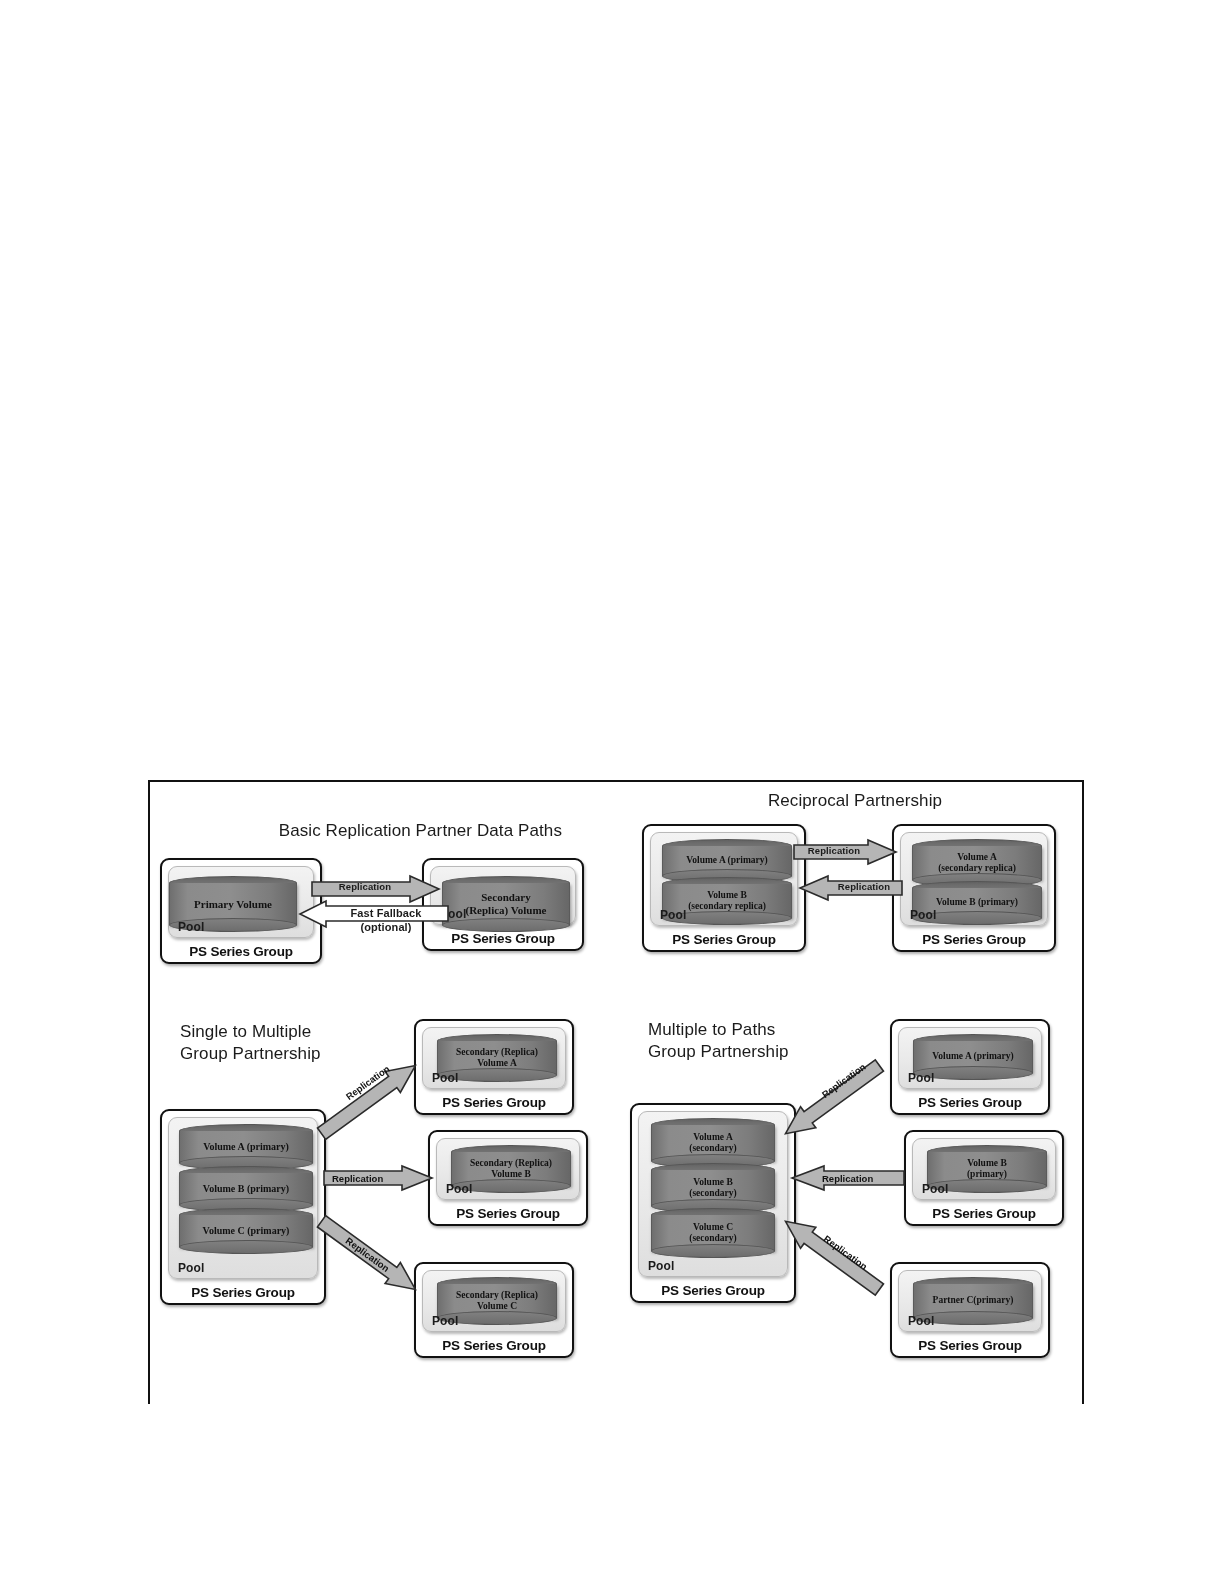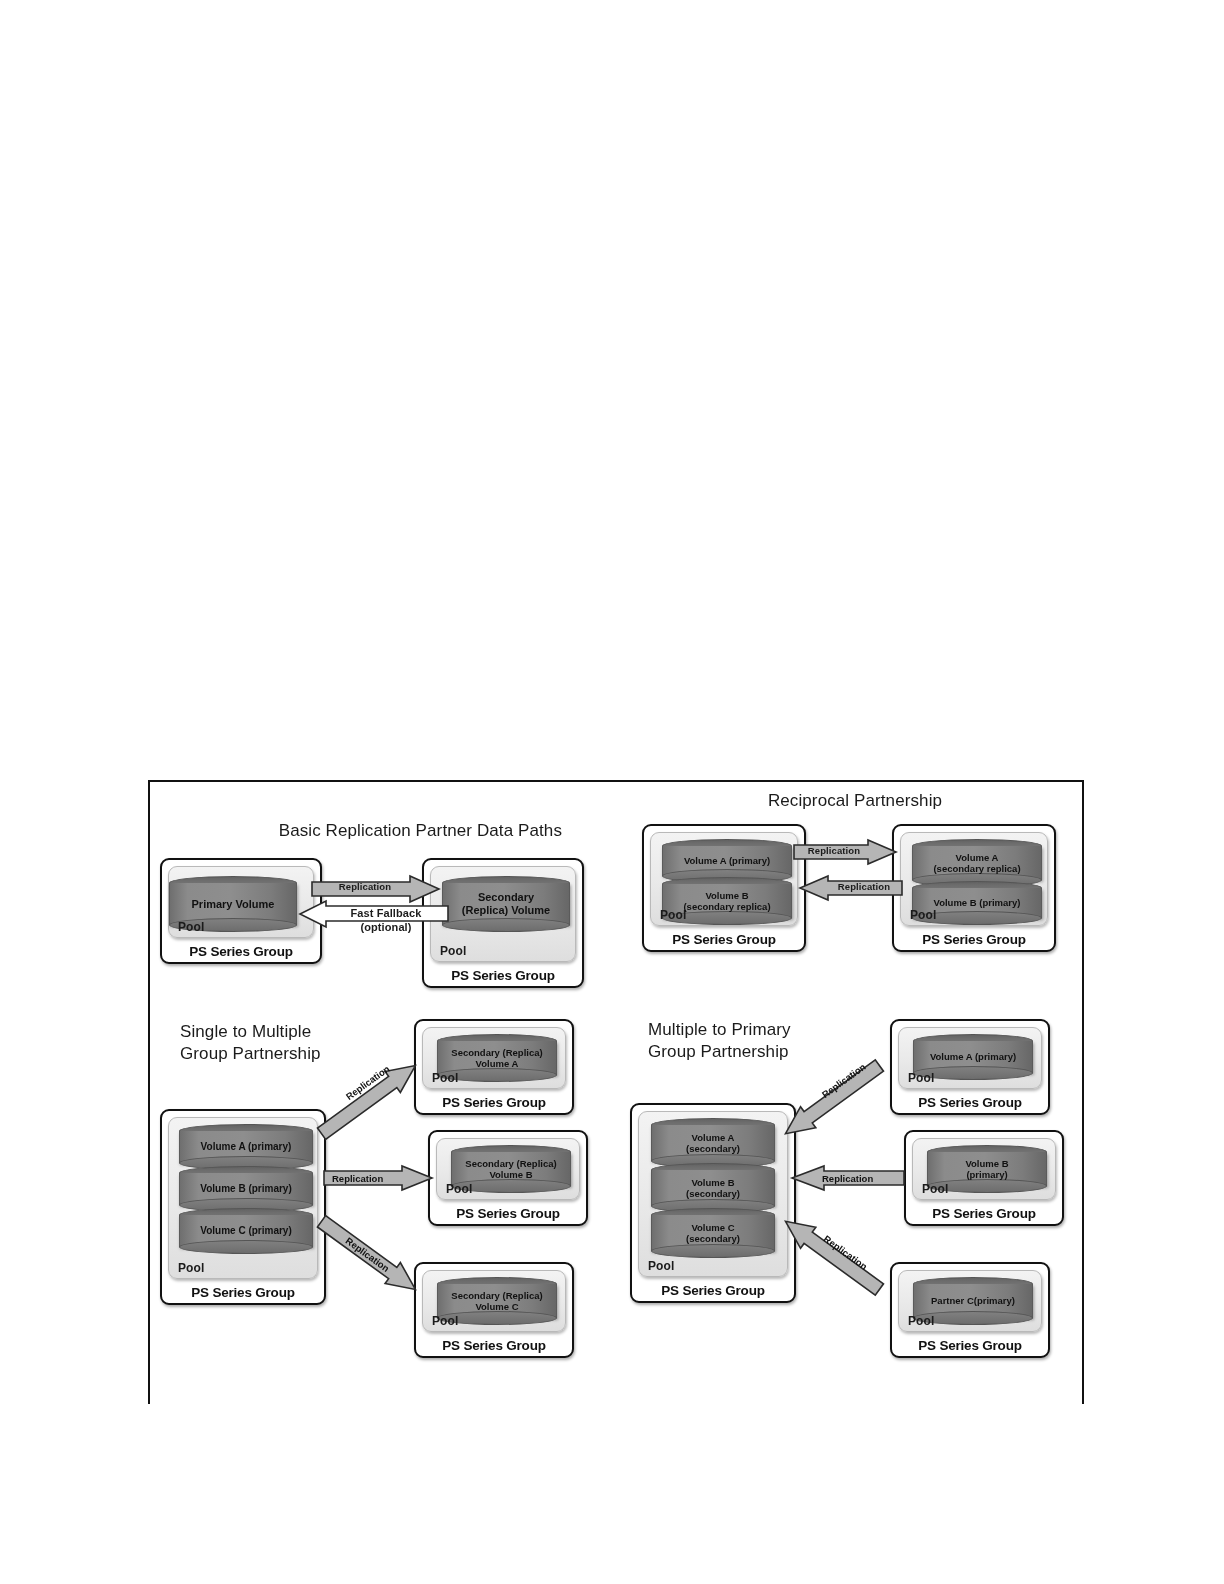--- a/index.html
+++ b/index.html
@@ -39,21 +39,21 @@
   .pool-label{
     position:absolute;left:9px;bottom:3px;font-size:12px;font-weight:bold;
     color:#1b1b1b;letter-spacing:.1px;
   }
   .ps-label{
     position:absolute;left:0;right:0;bottom:3px;text-align:center;
     font-size:13.5px;font-weight:bold;color:#111;letter-spacing:-.2px;
   }
 
   
-  .cyl{position:absolute;}
+  .cyl{position:absolute;font-family:Liberation Serif, serif;}
   .cyl .body{
     position:absolute;left:0;right:0;top:7px;bottom:7px;
     background:linear-gradient(90deg,#6f6f6f 0%,#8b8b8b 14%,#8e8e8e 48%,#7c7c7c 80%,#676767 100%);
     border-left:1px solid #5b5b5b;border-right:1px solid #5b5b5b;
     box-shadow:1px 2px 3px rgba(0,0,0,.35);
   }
   .cyl .top{
     position:absolute;left:0;right:0;top:0;height:14px;border-radius:50%;
     background:linear-gradient(180deg,#636363 0%,#767676 55%,#828282 100%);
     border:1px solid #555;box-sizing:border-box;
@@ -91,21 +91,21 @@
           <div class="top"></div>
           <div class="body"></div>
           <div class="bot"></div>
           <div class="txt" style="font-size:11px;">Primary Volume</div>
         </div>
         <div class="pool-label">Pool</div>
       </div>
       <div class="ps-label">PS Series Group</div>
     </div>
 
-    <div class="psgroup" style="left:272px;top:76px;width:162px;height:130px;">
+    <div class="psgroup" style="left:272px;top:76px;width:162px;height:93px;">
       <div class="pool">
         <div class="cyl" style="left:11px;top:9px;width:128px;height:56px;">
           <div class="top"></div>
           <div class="body"></div>
           <div class="bot"></div>
           <div class="txt" style="font-size:11px;">Secondary
 (Replica) Volume</div>
         </div>
         <div class="pool-label">Pool</div>
       </div>
@@ -265,21 +265,21 @@
     <svg class="diag" width="140" height="110" style="left:166px;top:215px;">
       <g transform="rotate(36 12 14)">
         <polygon points="4,7 92,7 92,1 120,14 92,27 92,21 4,21" fill="#b5b5b5" stroke="#2b2b2b" stroke-width="1.6"></polygon>
       </g>
     </svg>
     <div class="diag-lbl" style="left:192px;top:252px;transform:rotate(36deg);">Replication</div>
   </div>
 
   <div class="quad" style="left:470px;top:215px;width:466px;height:400px;">
 
-    <div class="sec-title" style="left:28px;top:22px;width:230px;text-align:left;">Multiple to Primary
+    <div class="sec-title" style="left:28px;top:22px;width:230px;text-align:left;">Multiple to Paths
 Group Partnership</div>
 
     <div class="psgroup" style="left:10px;top:106px;width:166px;height:200px;">
       <div class="pool">
         <div class="cyl" style="left:12px;top:6px;width:124px;height:50px;">
           <div class="top"></div>
           <div class="body"></div>
           <div class="bot"></div>
           <div class="txt" style="font-size:9.5px;">Volume A
 (secondary)</div>

